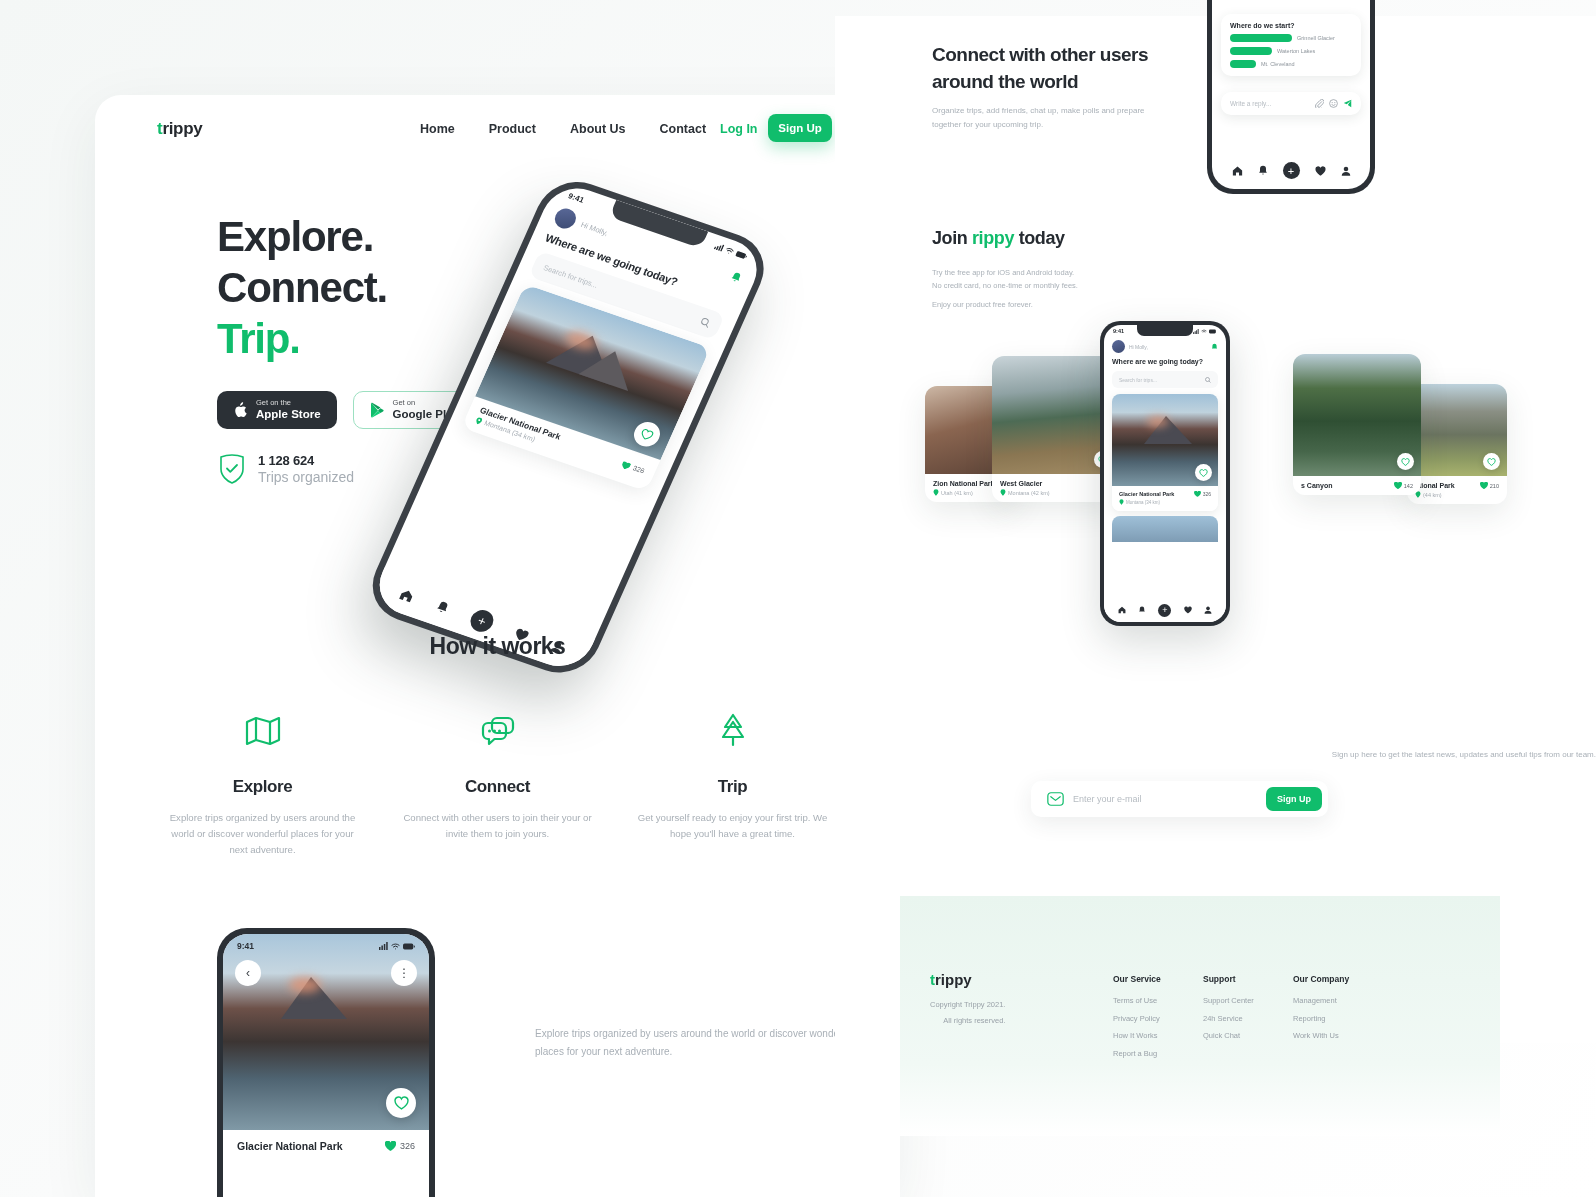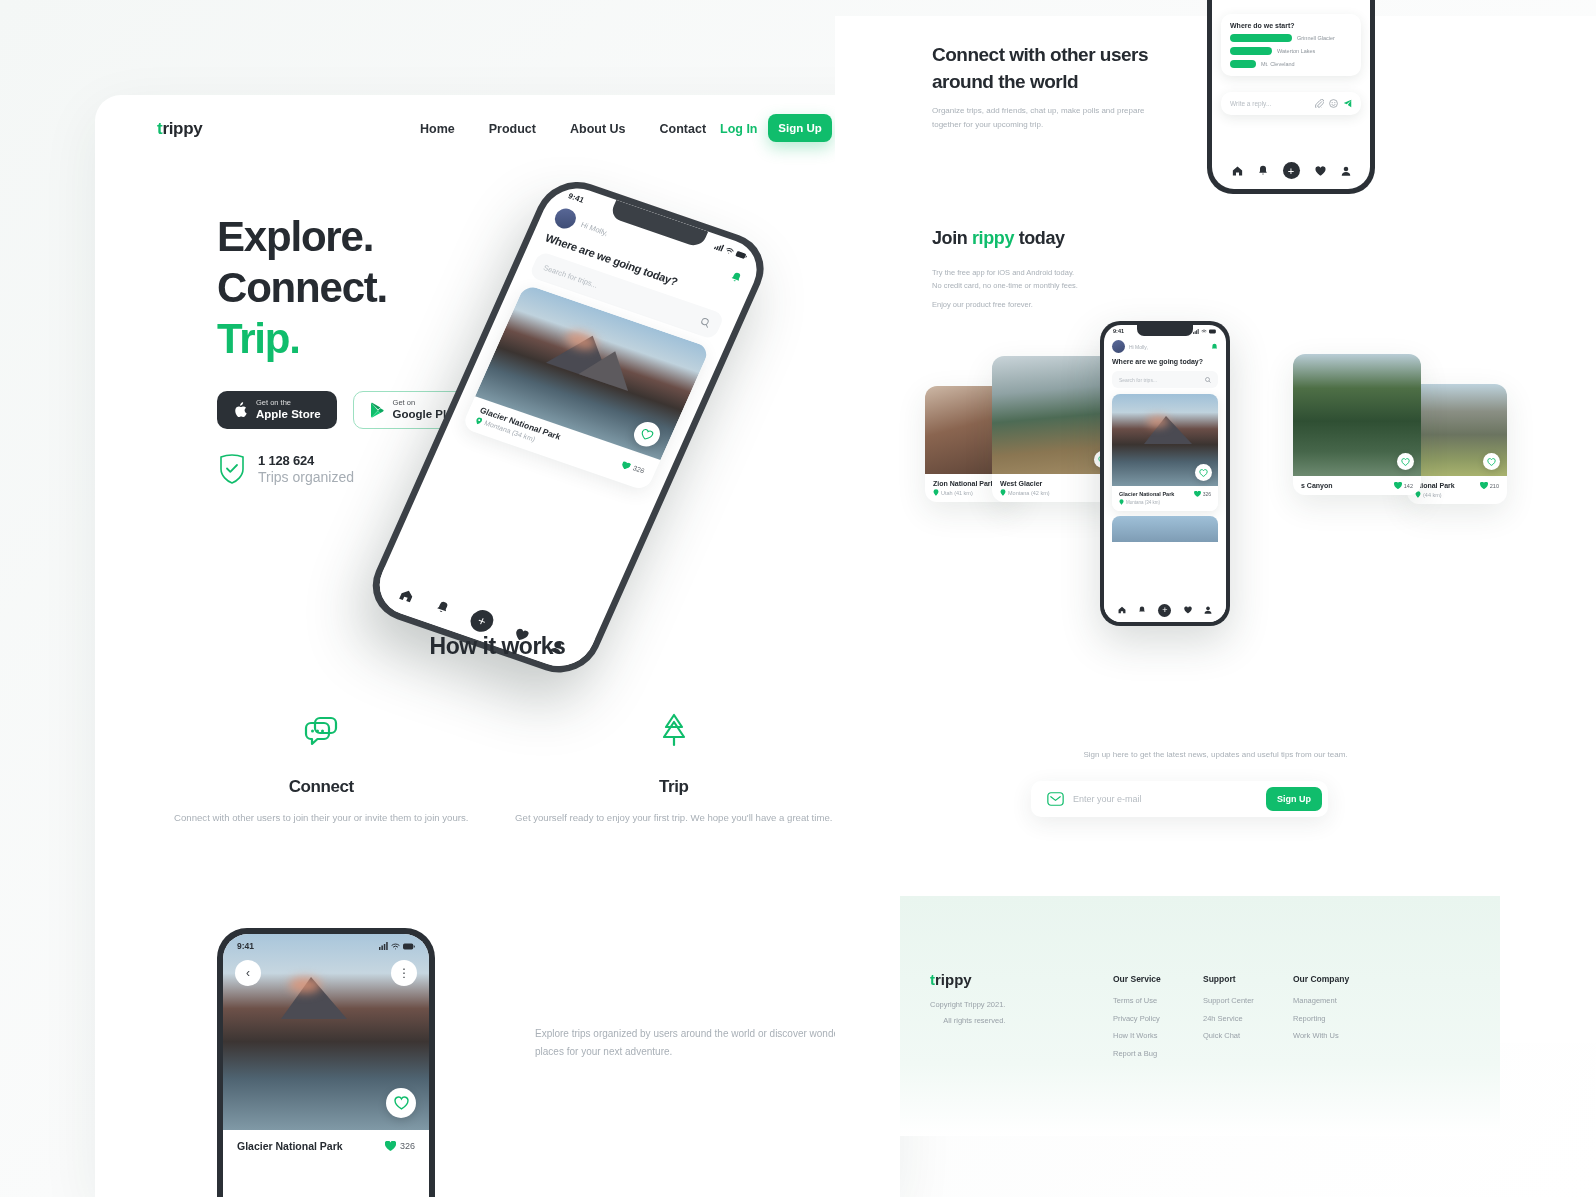--- a/index.html
+++ b/index.html
@@ -164,21 +164,21 @@
   .c-heart { position: absolute; right: 7px; bottom: 6px; width: 17px; height: 17px; background: #fff;
              border-radius: 50%; display: flex; align-items: center; justify-content: center;
              box-shadow: 0 2px 7px rgba(0,0,0,.14); }
   .mid-phone { position: absolute; left: 175px; top: -5px; width: 130px; height: 305px;
                background: #2b3036; border-radius: 20px; padding: 4px; box-shadow: 0 16px 40px rgba(40,55,50,.18); z-index: 5; }
   .mid-screen { width: 100%; height: 100%; background: #fff; border-radius: 17px; overflow: hidden; position: relative; }
 
   
   .nl-h { position: absolute; left: 0; top: 700px; width: 761px; text-align: center;
           font-size: 18px; font-weight: 800; color: #262b31; letter-spacing: -.4px; }
-  .nl-p { position: absolute; left: 0; top: 734px; width: 761px; text-align: center;
+  .nl-p { position: absolute; left: 0; top: 734px; width: 761px; text-align: right;
           font-size: 8px; color: #aab1b8; }
   .nl-form { position: absolute; left: 196px; top: 765px; width: 297px; height: 36px; background: #fff;
              border-radius: 10px; box-shadow: 0 6px 22px rgba(40,55,50,.09); display: flex;
              align-items: center; padding: 0 6px 0 16px; }
   .nl-input { flex: 1; border: none; outline: none; font-size: 9px; color: #262b31;
               font-family: inherit; background: transparent; margin-left: 9px; }
   .nl-input::placeholder { color: #b6bcc2; }
   .nl-btn { width: 56px; height: 24px; background: #10bd6c; color: #fff; border: none; border-radius: 7px;
             font-size: 9px; font-weight: 700; font-family: inherit; cursor: pointer; }
 
@@ -348,20 +348,30 @@
                 <circle cx="7" cy="4.2" r="3.2" fill="#2b3036"></circle>
                 <path d="M1 13.5c0-3.3 2.7-5 6-5s6 1.7 6 5z" fill="#2b3036"></path>
               </svg>
           </div>
         </div>
       </div>
     </div>
 
     <div class="hiw-title">How it works</div>
     <div class="hiw-grid">
+      <div class="hiw-col">
+        <div class="hiw-icon">
+          <svg width="46" height="46" viewBox="0 0 46 46">
+              <path d="M16 10L7 14v22l9-4 14 4 9-4V10l-9 4-14-4z" fill="none" stroke="#10bd6c" stroke-width="2.2" stroke-linejoin="round"></path>
+              <path d="M16 10v22M30 14v22" fill="none" stroke="#10bd6c" stroke-width="2.2" stroke-linejoin="round"></path>
+            </svg>
+        </div>
+        <div class="hiw-h">Explore</div>
+        <div class="hiw-p">Explore trips organized by users around the world or discover wonderful places for your next adventure.</div>
+      </div>
       <div class="hiw-col">
         <div class="hiw-icon">
           <svg width="46" height="46" viewBox="0 0 46 46">
               <rect x="17" y="10" width="21" height="15" rx="5" fill="none" stroke="#10bd6c" stroke-width="2.2"></rect>
               <path d="M26 15H13a5 5 0 00-5 5v6a5 5 0 005 5h1v5l5.5-5H26a5 5 0 005-5v-6a5 5 0 00-5-5z" fill="none" stroke="#10bd6c" stroke-width="2.2" stroke-linejoin="round"></path>
               <circle cx="14.5" cy="23" r="1.5" fill="#10bd6c"></circle>
               <circle cx="19.5" cy="23" r="1.5" fill="#10bd6c"></circle>
               <circle cx="24.5" cy="23" r="1.5" fill="#10bd6c"></circle>
             </svg>
         </div>

